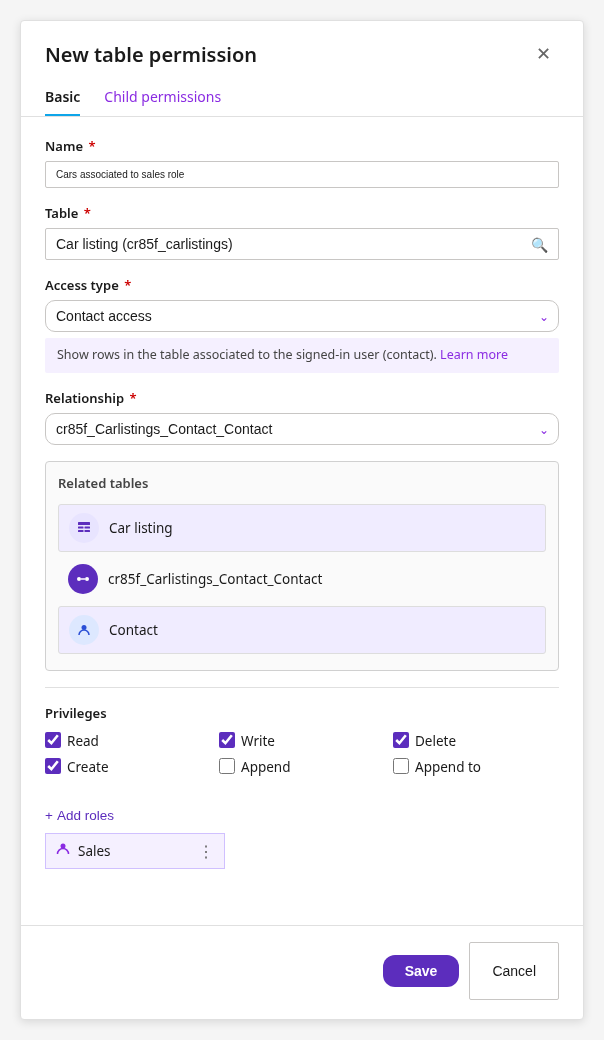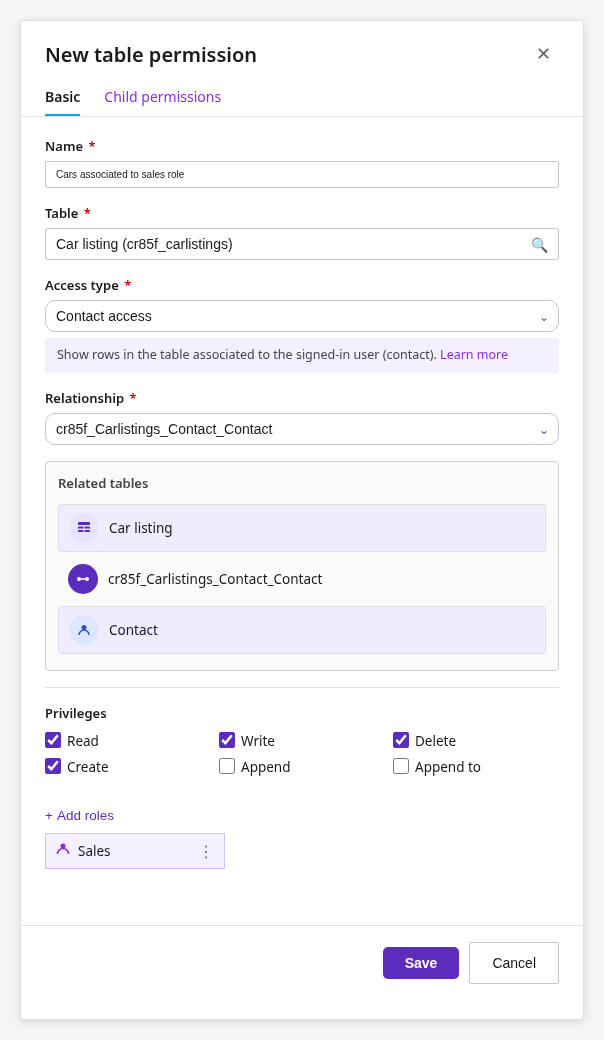--- a/index.html
+++ b/index.html
@@ -278,32 +278,32 @@
       align-items: center;
       padding: 16px 24px;
       border-top: 1px solid #e0e0e0;
       gap: 10px;
       margin-top: 20px;
     }
     .btn-save {
       background: #5c2dbd;
       color: #fff;
       border: none;
-      border-radius: 5px;
+      border-radius: 12px;
       padding: 8px 22px;
       font-size: 14px;
       font-weight: 600;
       cursor: pointer;
     }
     .btn-cancel {
       background: #fff;
       color: #1a1a1a;
       border: 1px solid #c8c6c4;
       border-radius: 2px;
-      padding: 12px 22px;
+      padding: 20px 22px;
       font-size: 14px;
       cursor: pointer;
     }
     .divider {
       height: 1px;
       background: #e0e0e0;
       margin: 16px 0;
     }
   </style>
 </head>

